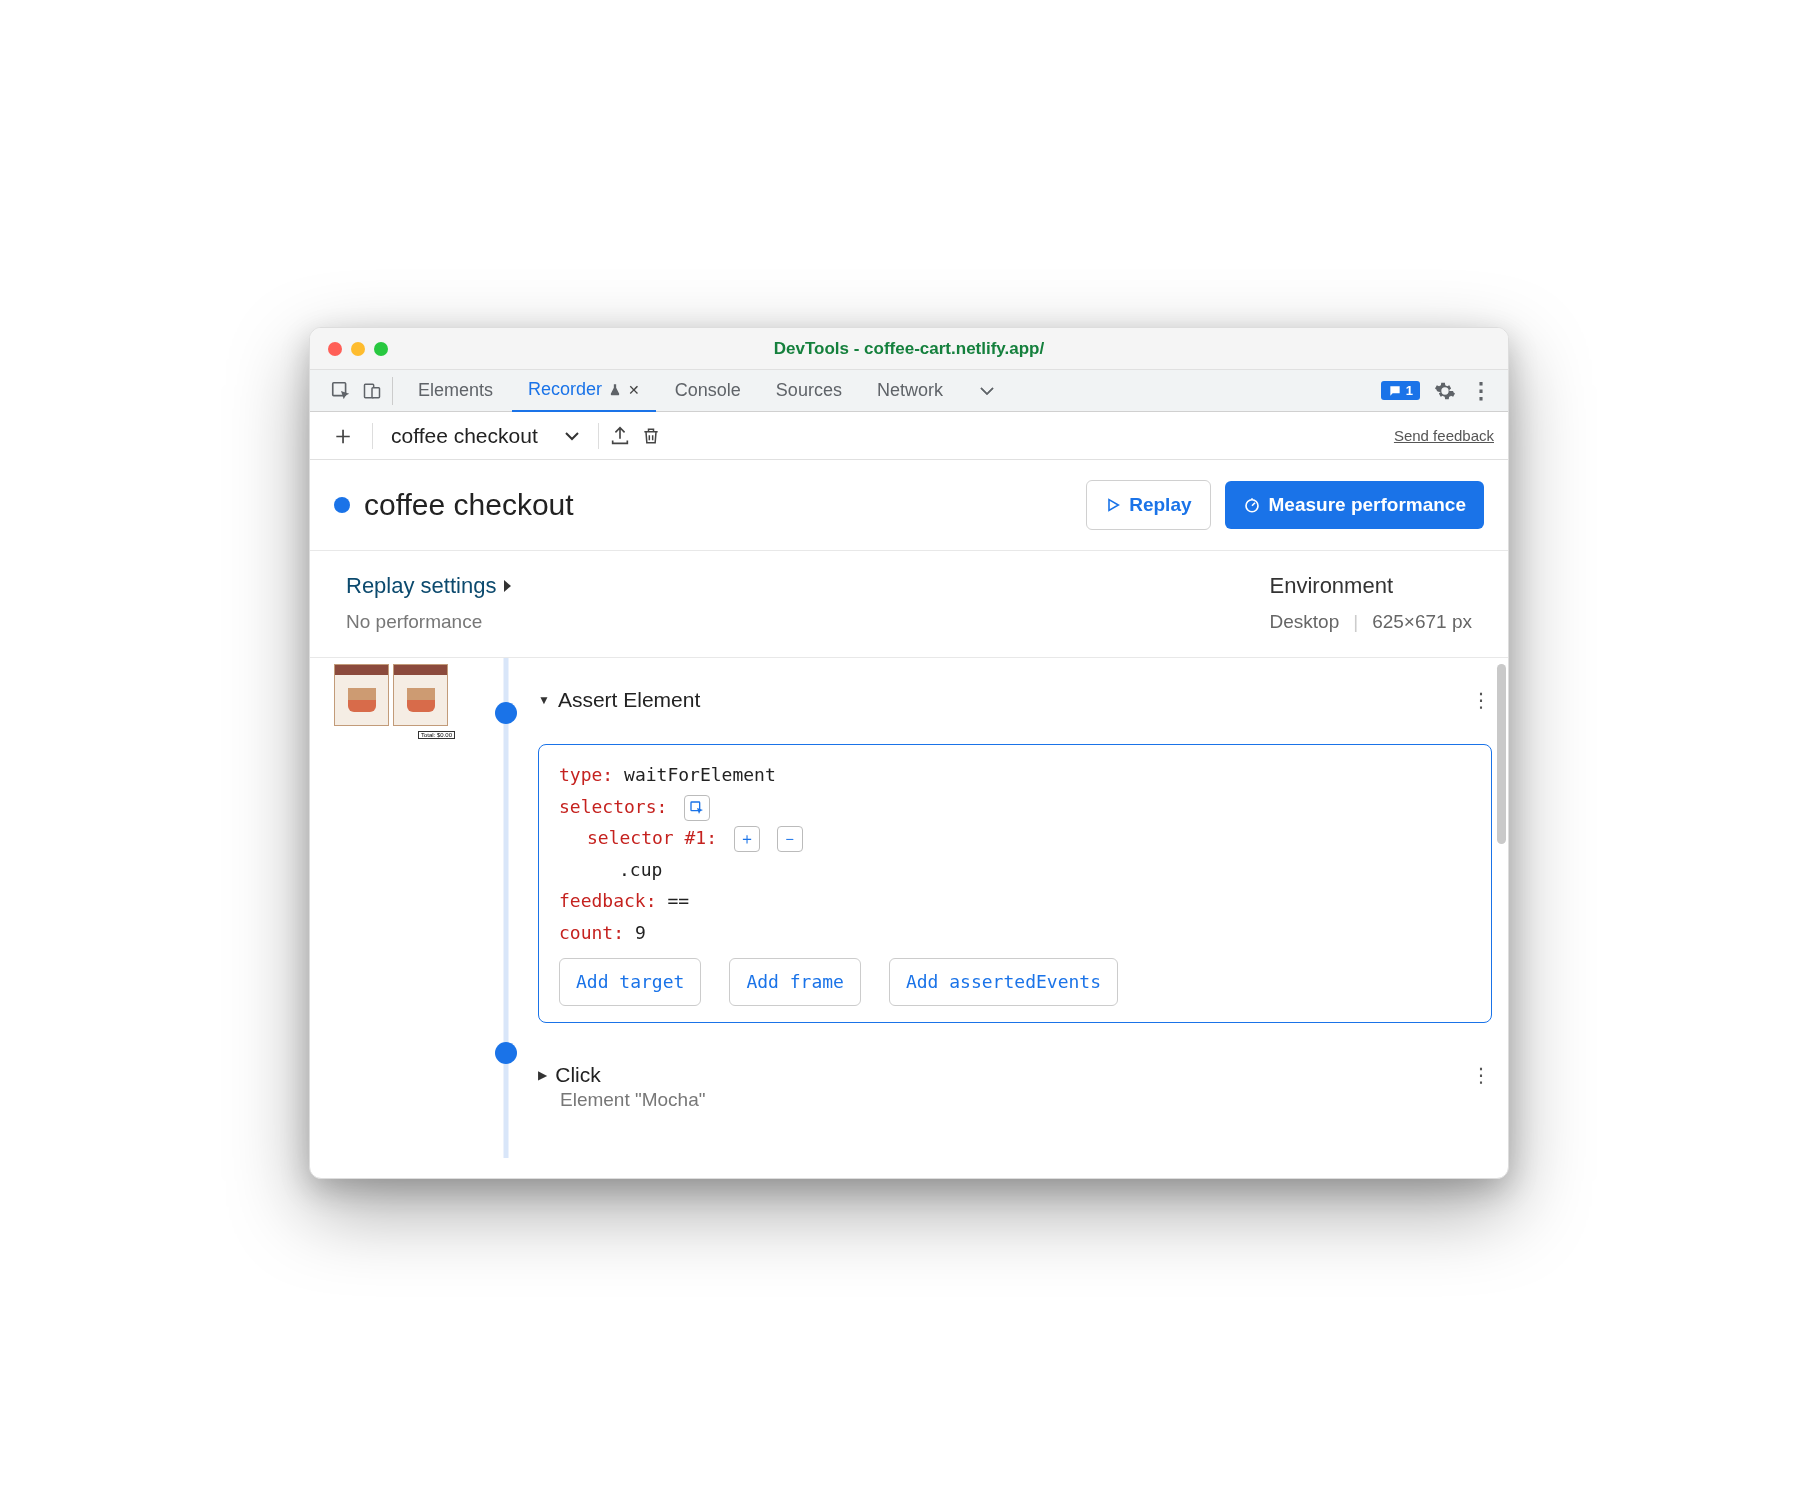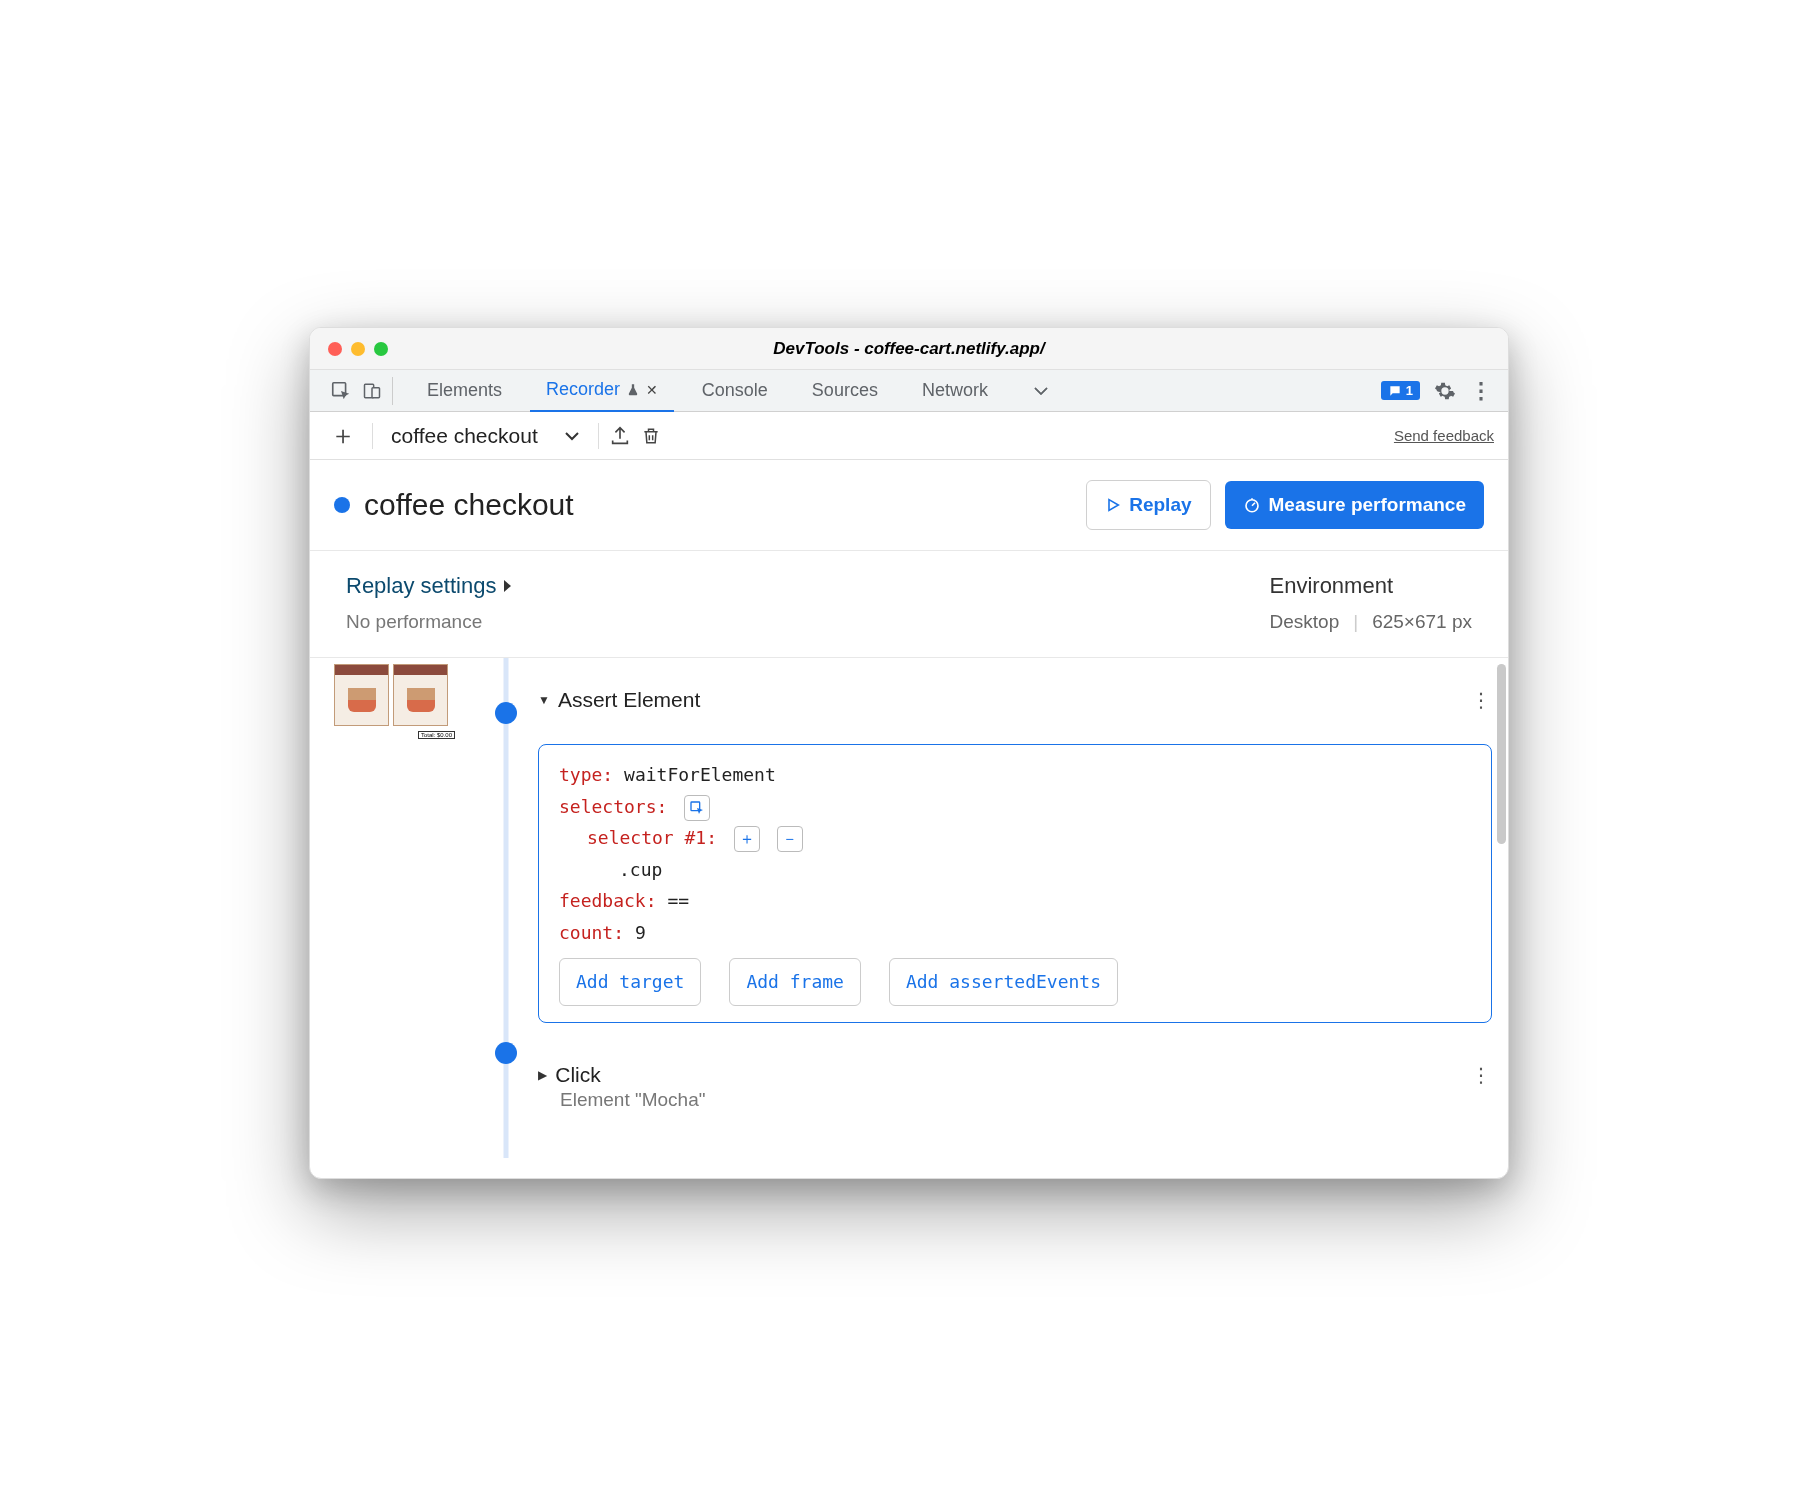--- a/index.html
+++ b/index.html
@@ -27,29 +27,29 @@
   align-items: center;
   padding: 0 18px;
   position: relative;
   border-bottom: 1px solid #e0e0e0;
 }
 .traffic { display: flex; gap: 9px; }
 .dot { width: 14px; height: 14px; border-radius: 50%; }
 .dot.red { background: #ff5f57; }
 .dot.yellow { background: #febc2e; }
 .dot.green { background: #28c840; }
-.title { position: absolute; left: 0; right: 0; text-align: center; font-weight: 700; font-size: 17px; color: #000000; pointer-events: none; font-style: italic; }
+.title { position: absolute; left: 0; right: 0; text-align: center; font-weight: 700; font-size: 17px; color: #15803d; pointer-events: none; }
 .tabbar {
   display: flex;
   align-items: center;
   height: 42px;
   background: #f1f3f4;
   border-bottom: 1px solid #d0d0d0;
   padding: 0 10px;
-  gap: 12px;
+  gap: 3px;
 }
 .tabicons { display: flex; gap: 10px; align-items: center; padding: 0 10px; border-right: 1px solid #ccc; height: 28px; margin-right: 6px; }
 .tab { padding: 0 16px; height: 42px; display: flex; align-items: center; gap: 6px; color: #5f6368; font-size: 18px; cursor: pointer; }
 .tab.active { color: #1a73e8; border-bottom: 2.5px solid #1a73e8; font-weight: 400; position: relative; }
 .tab .close {font-size: 14px; color: #444;}
 .tab-spacer { flex: 1; }
 .right-icons { display: flex; align-items: center; gap: 14px; padding-right: 6px; }
 .badge-btn { display: flex; align-items: center; gap: 4px; background: #1a73e8; color: #fff; font-size: 13px; padding: 2px 7px; border-radius: 3px; font-weight: 600; }
 .icon { display: inline-flex; align-items: center; justify-content: center; }
 svg { display: block; }

